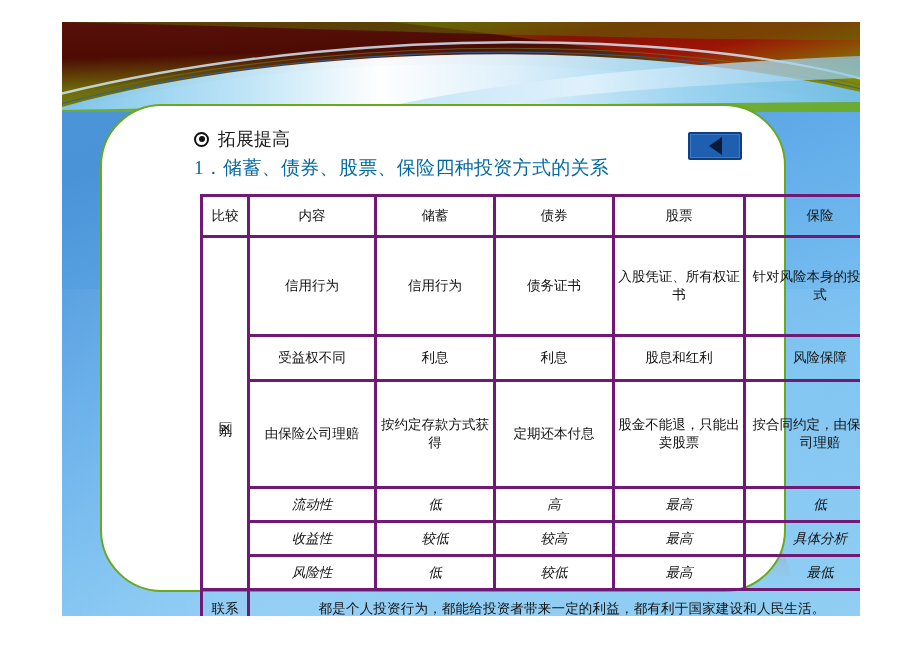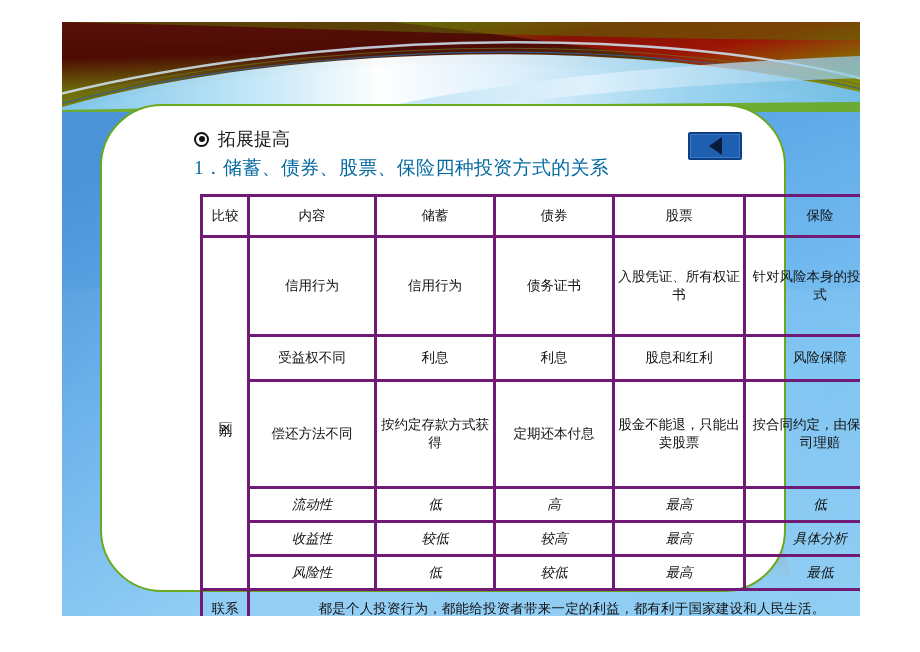--- a/index.html
+++ b/index.html
@@ -187,21 +187,21 @@
 
             <tr class="r-mid">
               <td class="col-item">受益权不同</td>
               <td class="col-a">利息</td>
               <td class="col-b">利息</td>
               <td class="col-c">股息和红利</td>
               <td class="col-d">风险保障</td>
             </tr>
 
             <tr class="r-tall2">
-              <td class="col-item">偿还方法不同</td>
+              <td class="col-item">由保险公司理赔</td>
               <td class="col-a">按约定存款方式获得</td>
               <td class="col-b">定期还本付息</td>
               <td class="col-c">股金不能退，只能出卖股票</td>
               <td class="col-d">按合同约定，由保险公司理赔</td>
             </tr>
 
             <tr class="r-short">
               <td class="col-item">流动性</td>
               <td class="col-a">低</td>
               <td class="col-b">高</td>

